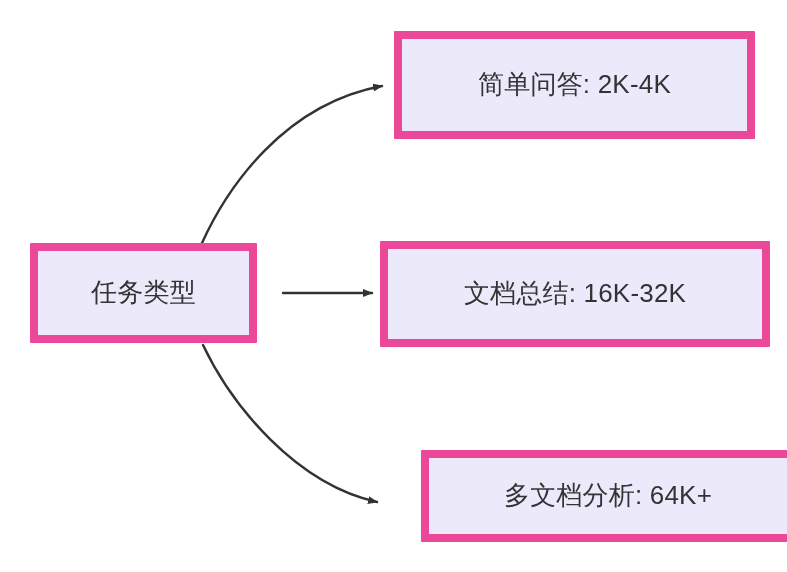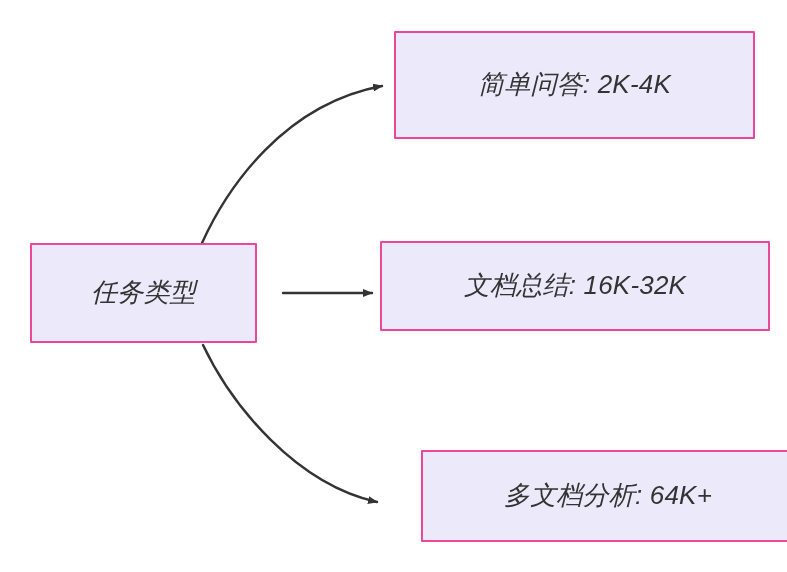--- a/index.html
+++ b/index.html
@@ -22,27 +22,26 @@
     left: 0;
     top: 0;
     width: 787px;
     height: 572px;
     pointer-events: none;
   }
   .node {
     position: absolute;
     box-sizing: border-box;
     background: #ece9fb;
-    border: 2px solid #ec4899;
+    border: 8px solid #ec4899;
     border-radius: 1px;
     display: flex;
     align-items: center;
     justify-content: center;
     z-index: 2;
-    font-style: italic;
   }
   .node-label {
     color: #333333;
     font-size: 26px;
     line-height: 1.2;
     letter-spacing: 0.2px;
     white-space: nowrap;
     text-align: center;
   }
   #node-root {
@@ -54,21 +53,21 @@
   #node-simple-qa {
     left: 394px;
     top: 31px;
     width: 361px;
     height: 108px;
   }
   #node-doc-summary {
     left: 380px;
     top: 241px;
     width: 390px;
-    height: 90px;
+    height: 106px;
   }
   #node-multi-doc {
     left: 388px;
     top: 450px;
     width: 374px;
     height: 92px;
     margin-left: 33px;
   }
 </style>
 </head>

